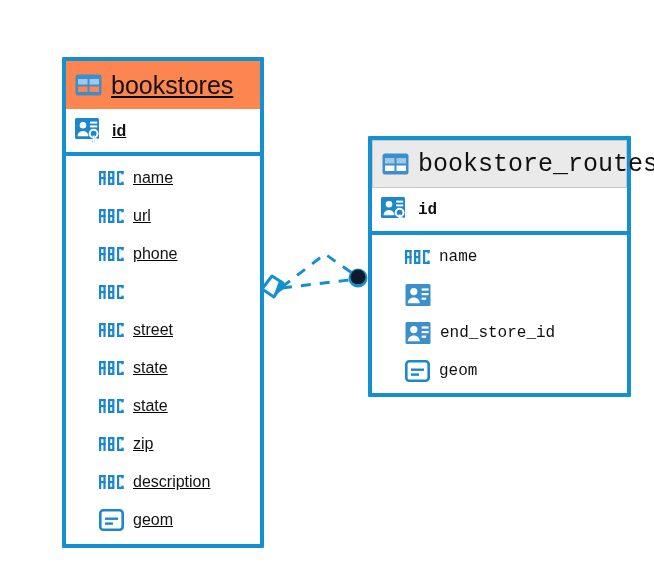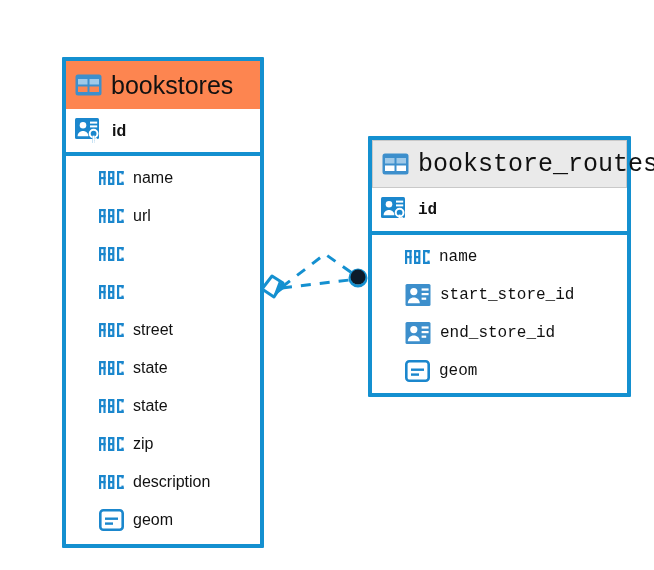--- a/index.html
+++ b/index.html
@@ -28,20 +28,21 @@
     background: #ffffff;
     border: 4px solid #1490d0;
     border-radius: 1px;
   }
 
   #entity-bookstores {
     left: 62px;
     top: 57px;
     width: 202px;
     height: 491px;
+    text-decoration: underline;
   }
 
   #entity-bookstore-routes {
     left: 368px;
     top: 136px;
     width: 263px;
     height: 261px;
     font-family: Liberation Mono, monospace;
   }
 
@@ -226,20 +227,21 @@
               <rect x="13.2" y="8" width="2.2" height="4"></rect>
                 <rect x="9" y="11.8" width="6.4" height="2.2"></rect>
               <rect x="18" y="0" width="2.2" height="14"></rect>
                 <rect x="18" y="0" width="6.6" height="2.2"></rect>
               <rect x="18" y="11.8" width="6.6" height="2.2"></rect>
                 <rect x="22.4" y="0" width="2.2" height="3.4"></rect>
               <rect x="22.4" y="10.6" width="2.2" height="3.4"></rect>
             </g>
           </svg>
         </span>
+        <span class="field-label">phone</span>
       </div>
 
       <div class="field-row">
         <span class="icon icon-abc">
           <svg viewBox="0 0 25 14" xmlns="http://www.w3.org/2000/svg">
             <g fill="#1b87cd">
               <rect x="0" y="0" width="2.2" height="14"></rect>
                 <rect x="0" y="0" width="6.6" height="2.2"></rect>
               <rect x="4.4" y="0" width="2.2" height="14"></rect>
                 <rect x="0" y="6" width="6.6" height="2.2"></rect>
@@ -461,21 +463,20 @@
         <span class="icon icon-fk">
           <svg viewBox="0 0 26 26" xmlns="http://www.w3.org/2000/svg">
             <rect x="0.5" y="2" width="25" height="22" rx="1.5" fill="#3d8fcc"></rect>
             <circle cx="8.8" cy="9.6" r="3.6" fill="#ffffff"></circle>
             <path d="M2.8 21.2c0-3.5 2.7-5.8 6-5.8s6 2.3 6 5.8z" fill="#ffffff"></path>
             <rect x="16.6" y="6.4" width="7" height="2.2" fill="#ffffff"></rect>
             <rect x="16.6" y="11" width="7" height="2.2" fill="#ffffff"></rect>
             <rect x="16.6" y="15.6" width="4.6" height="2.2" fill="#ffffff"></rect>
           </svg>
         </span>
-        <span class="field-label">start_store_id</span>
       </div>
 
       <div class="field-row">
         <span class="icon icon-fk">
           <svg viewBox="0 0 26 26" xmlns="http://www.w3.org/2000/svg">
             <rect x="0.5" y="2" width="25" height="22" rx="1.5" fill="#3d8fcc"></rect>
             <circle cx="8.8" cy="9.6" r="3.6" fill="#ffffff"></circle>
             <path d="M2.8 21.2c0-3.5 2.7-5.8 6-5.8s6 2.3 6 5.8z" fill="#ffffff"></path>
             <rect x="16.6" y="6.4" width="7" height="2.2" fill="#ffffff"></rect>
             <rect x="16.6" y="11" width="7" height="2.2" fill="#ffffff"></rect>

